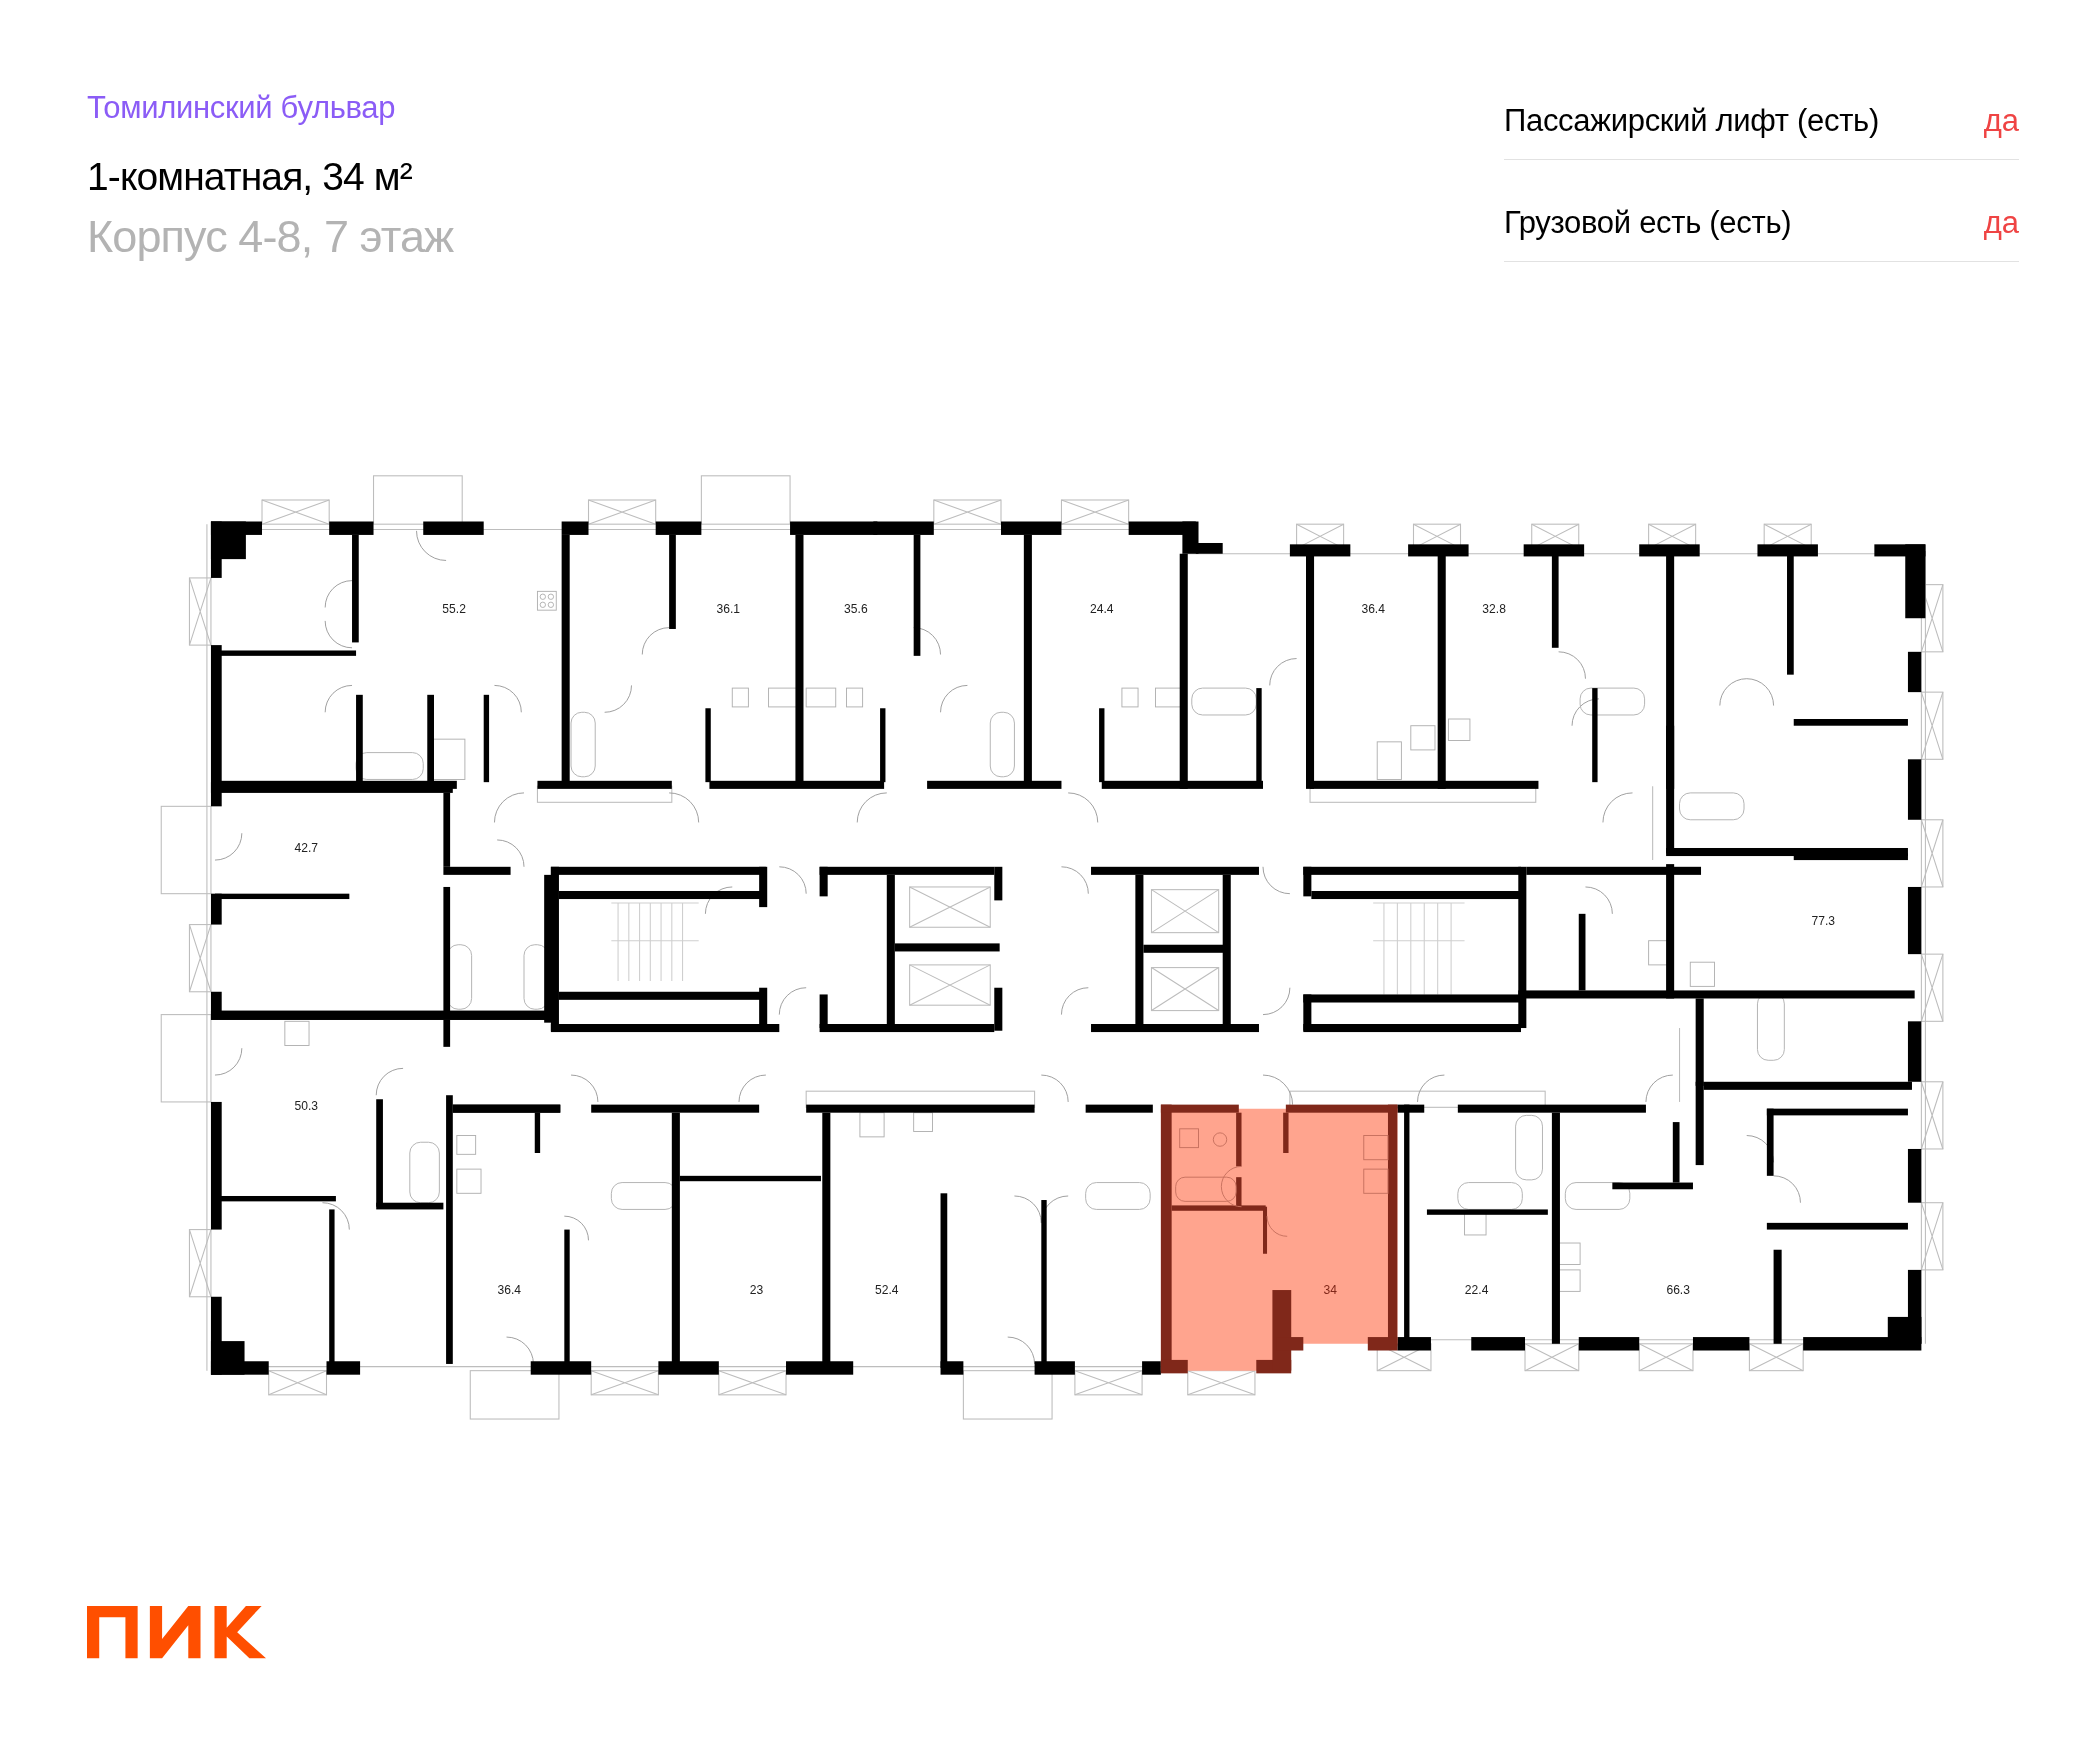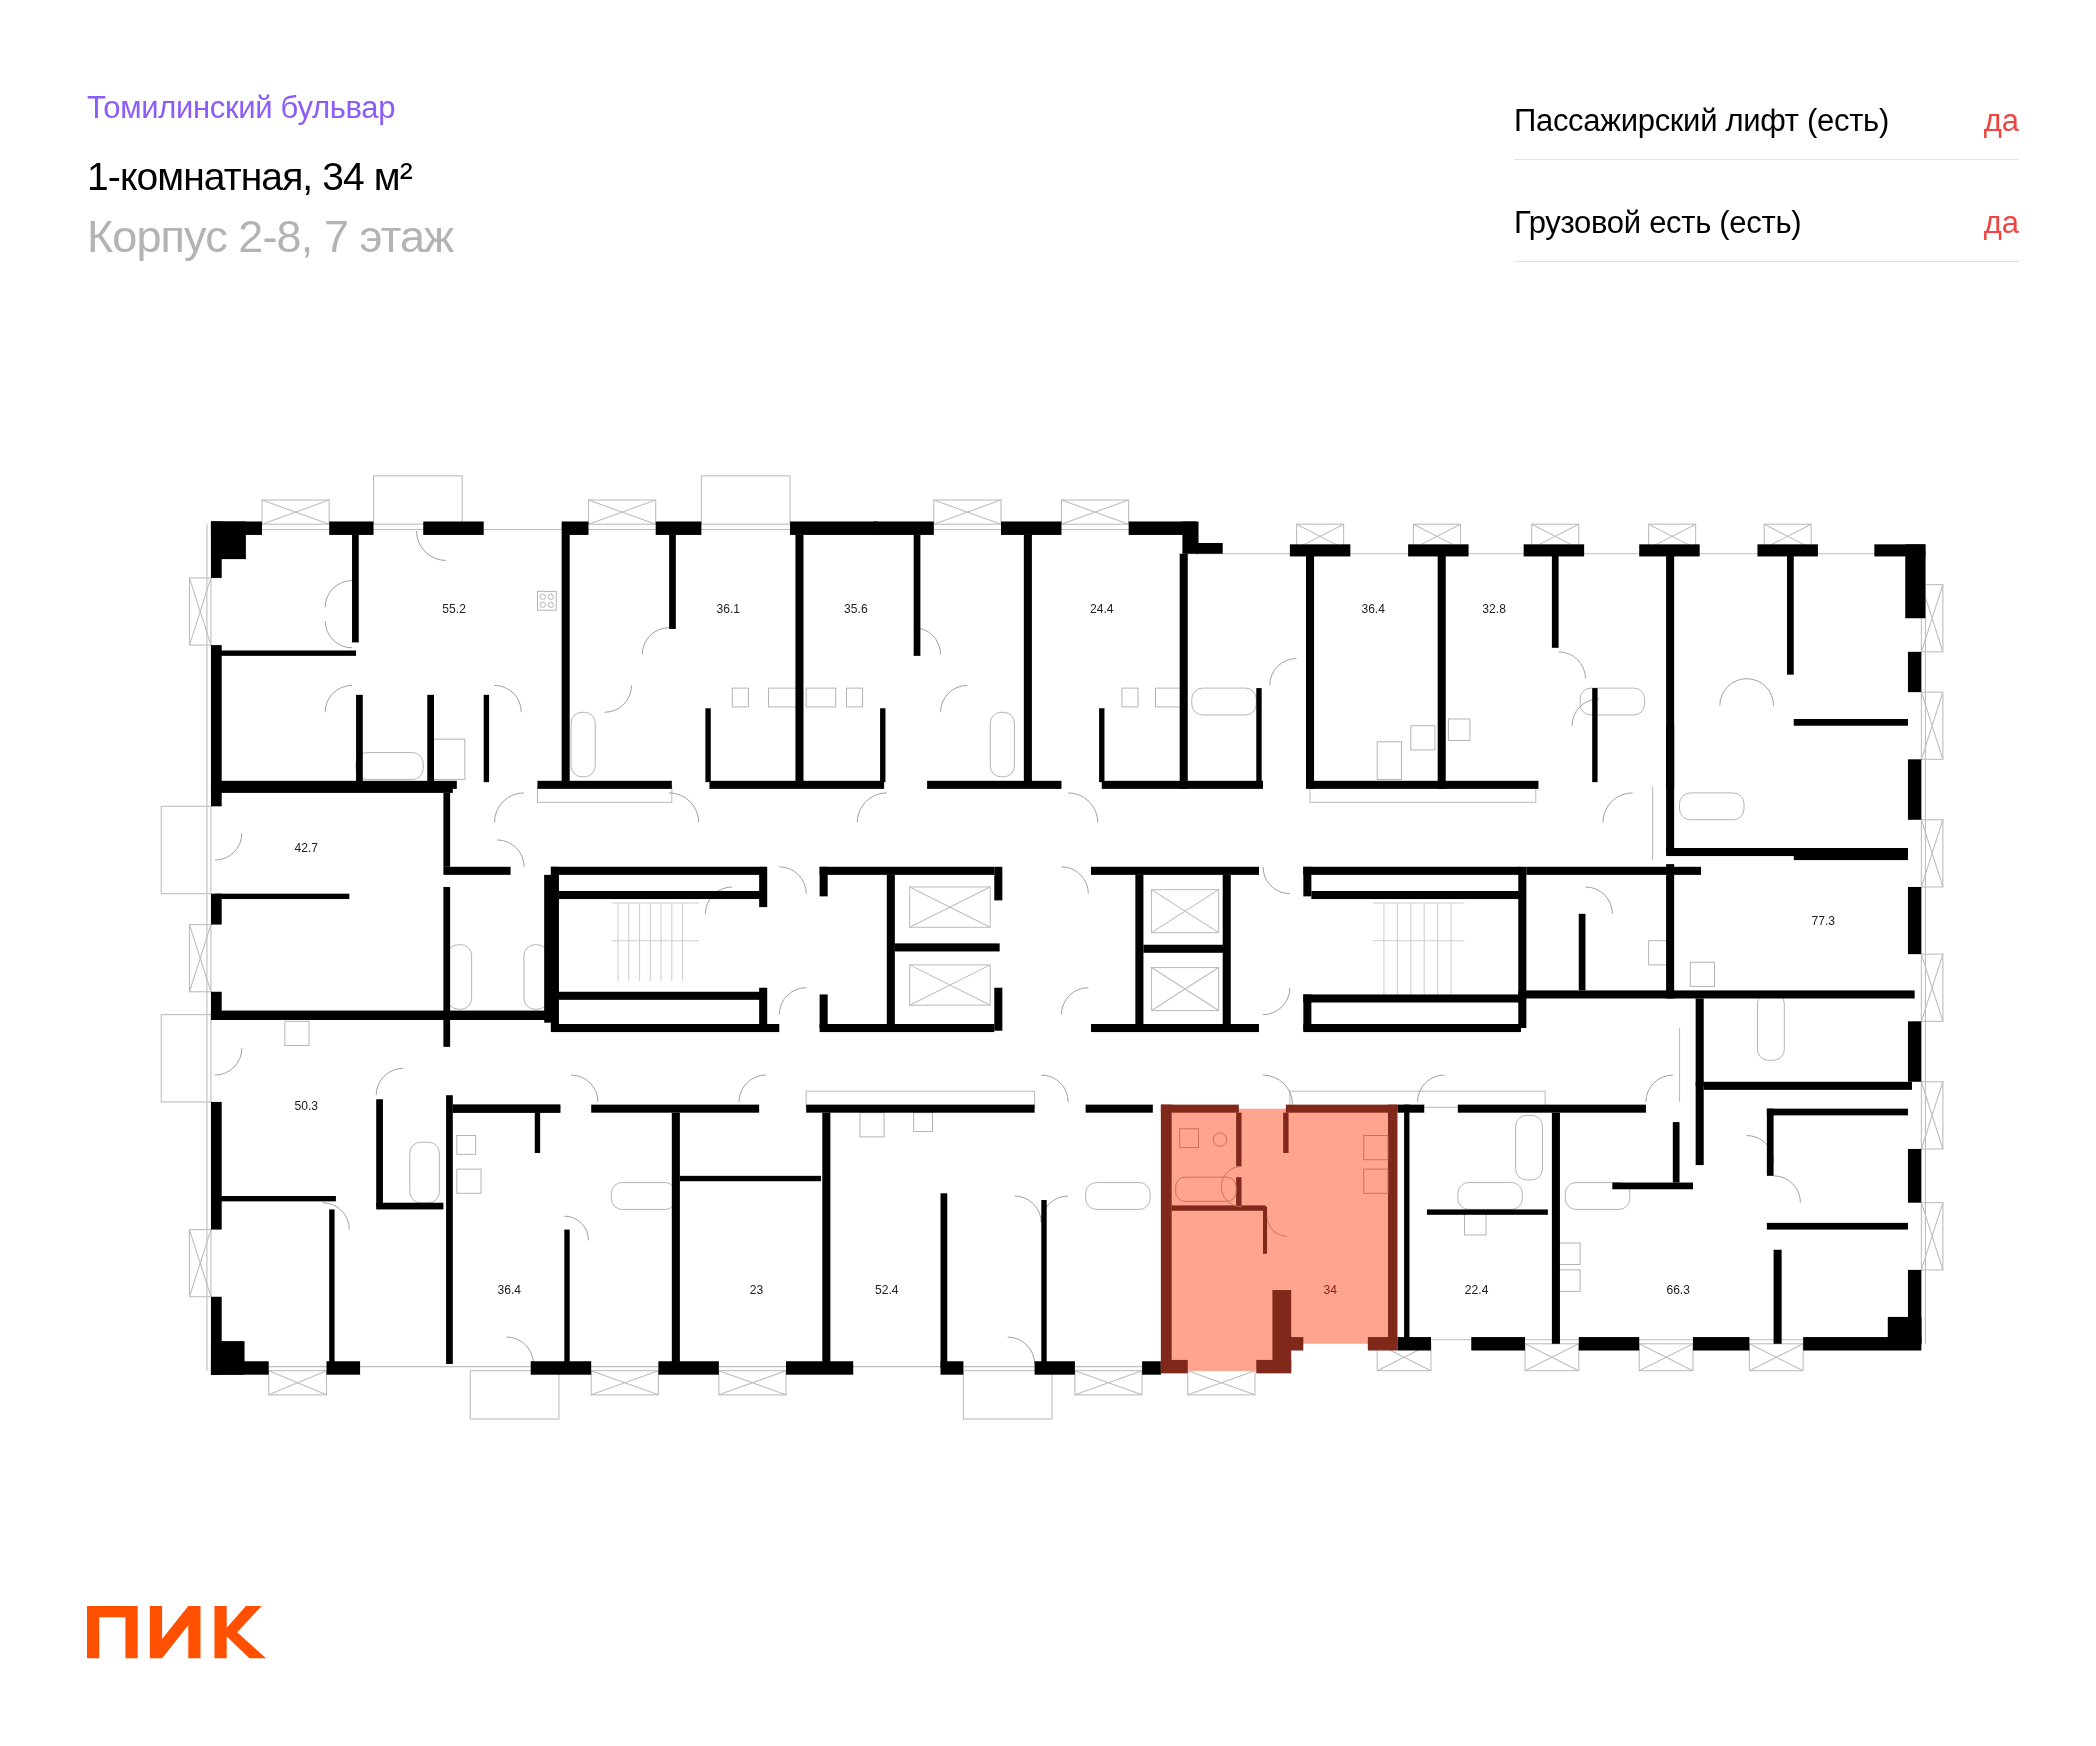--- a/index.html
+++ b/index.html
@@ -1,34 +1,34 @@
 <!DOCTYPE html>
 <html style="font-size:14px"><head>
 <meta charset="utf-8">
 <style>
   html, body { margin:0; padding:0; background:#ffffff; }
   body { width:2096px; height:1747px; position:relative; overflow:hidden; font-family:"Liberation Sans", sans-serif; color:#000; }
   .complex { position:absolute; left:87px; top:90px; font-size:31px; letter-spacing:-0.3px; color:#8b5cf6; }
   .title { position:absolute; left:87px; top:155px; font-size:39px; font-weight:500; letter-spacing:-0.9px; color:#000; }
   .subtitle { position:absolute; left:87px; top:211px; font-size:45px; letter-spacing:-0.9px; color:#b3b3b3; }
   .features { position:absolute; left:1504px; top:83px; width:515px; }
-  .feature-row { height:77px; border-bottom:1.7px solid #e2e2e2; display:flex; justify-content:space-between; align-items:center; padding-top:0; box-sizing:border-box; margin-bottom:24.5px;margin-left:10px; }
+  .feature-row { height:77px; border-bottom:1.7px solid #e2e2e2; display:flex; justify-content:space-between; align-items:center; padding-top:0; box-sizing:border-box; margin-bottom:24.5px; }
   .feature-row:last-child { margin-bottom:0; }
   .feature-label { font-size:31px; color:#000; letter-spacing:-0.3px; }
   .feature-value { font-size:31px; color:#ef4444; }
   .plan { position:absolute; left:0; top:0; width:2096px; height:1747px; }
   .logo { position:absolute; left:87px; top:1604px; width:179px; height:58px; }
   .room-label { font-family:"Liberation Sans", sans-serif; font-size:9px; fill:#222; text-anchor:middle; }
 </style>
 </head>
 <body>
 
 <div class="complex">Томилинский бульвар</div>
 <div class="title">1-комнатная, 34 м²</div>
-<div class="subtitle">Корпус 2-8, 7 этаж</div>
+<div class="subtitle">Корпус 4-8, 7 этаж</div>
 
 <div class="features">
   <div class="feature-row">
     <span class="feature-label">Пассажирский лифт (есть)</span>
     <span class="feature-value">да</span>
   </div>
   <div class="feature-row">
     <span class="feature-label">Грузовой есть (есть)</span>
     <span class="feature-value">да</span>
   </div>

